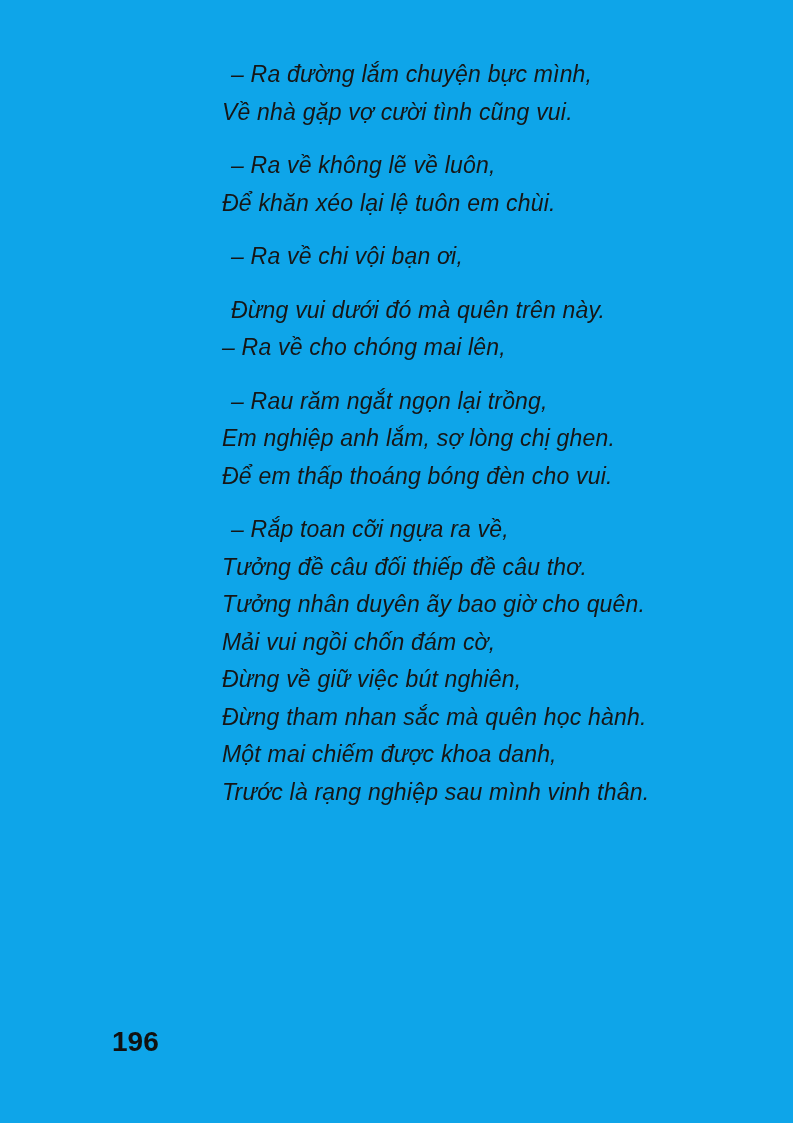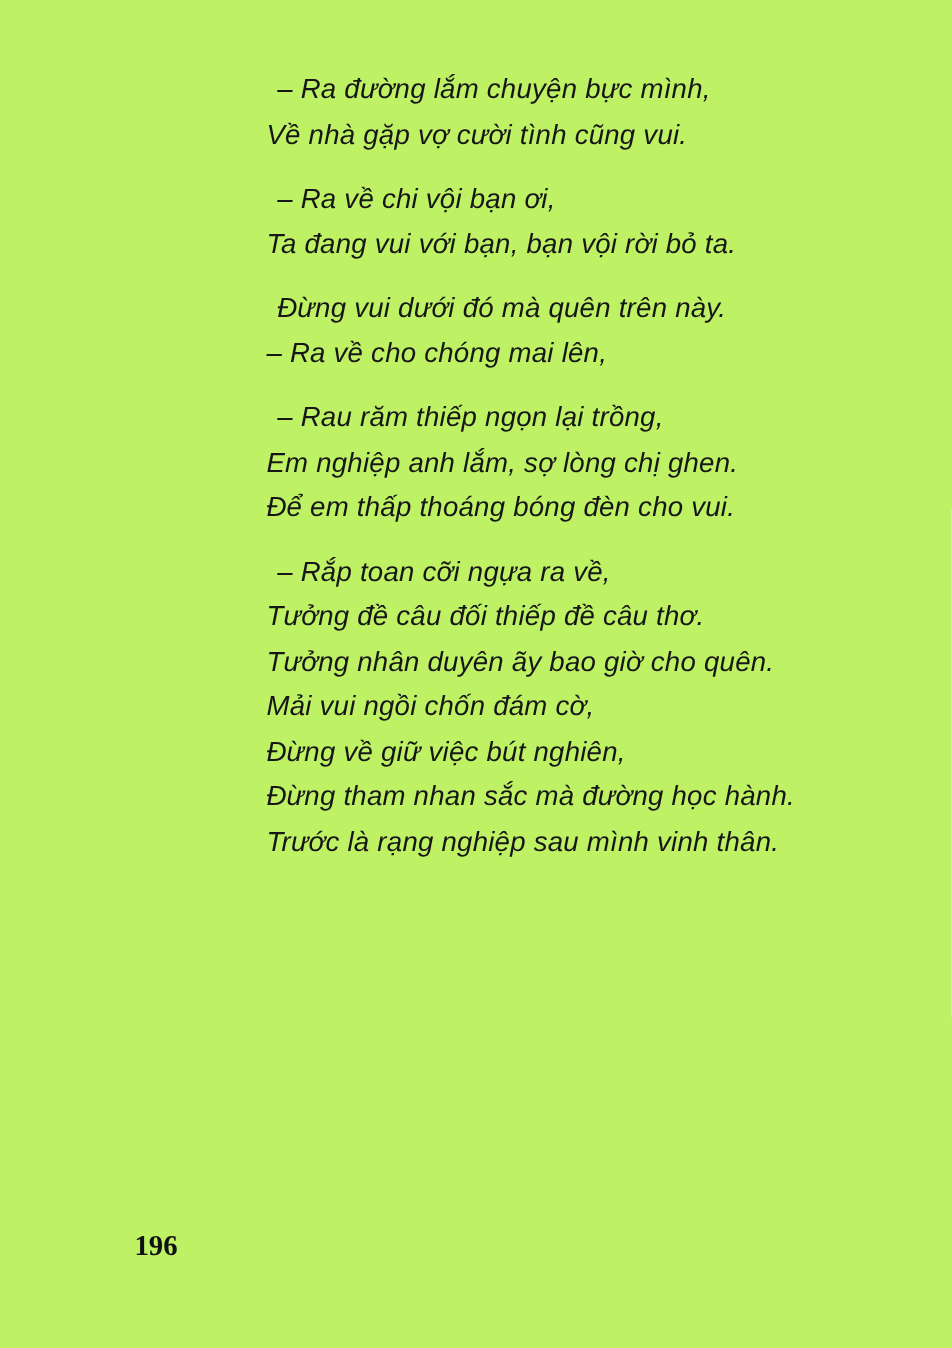--- a/index.html
+++ b/index.html
@@ -9,21 +9,21 @@
   body {
     width: 793px;
     height: 1123px;
     background: #ffffff;
     position: relative;
     overflow: hidden;
   }
   .page {
     position: absolute;
     inset: 0;
-    background: #bef264;
+    background: #0ea5e9;
   }
   .poem {
     position: absolute;
     left: 222px;
     top: 56px;
     width: 500px;
     font-family: "Liberation Sans", "DejaVu Sans", sans-serif;
     font-style: italic;
     font-size: 23px;
     line-height: 37.5px;
@@ -36,63 +36,67 @@
   .line {
     white-space: nowrap;
   }
   .stanza .line:first-child {
     padding-left: 9px; 
   }
   .page-number {
     position: absolute;
     left: 112px;
     top: 1026px;
-    font-family: Liberation Serif, serif;
+    font-family: Liberation Sans, sans-serif;
     font-weight: bold;
-    font-size: 24px;
+    font-size: 28px;
     color: #111111;
   }
 </style>
 </head>
 <body>
 
 <div class="page">
 
   <div class="poem">
 
     <div class="stanza">
       <div class="line">– Ra đường lắm chuyện bực mình,</div>
       <div class="line">Về nhà gặp vợ cười tình cũng vui.</div>
     </div>
 
 
+    <div class="stanza">
+      <div class="line">– Ra về không lẽ về luôn,</div>
+      <div class="line">Để khăn xéo lại lệ tuôn em chùi.</div>
+    </div>
 
     <div class="stanza">
       <div class="line">– Ra về chi vội bạn ơi,</div>
-      <div class="line">Ta đang vui với bạn, bạn vội rời bỏ ta.</div>
     </div>
 
     <div class="stanza">
       <div class="line">Đừng vui dưới đó mà quên trên này.</div>
       <div class="line">– Ra về cho chóng mai lên,</div>
     </div>
 
     <div class="stanza">
-      <div class="line">– Rau răm thiếp ngọn lại trồng,</div>
+      <div class="line">– Rau răm ngắt ngọn lại trồng,</div>
       <div class="line">Em nghiệp anh lắm, sợ lòng chị ghen.</div>
       <div class="line">Để em thấp thoáng bóng đèn cho vui.</div>
     </div>
 
     <div class="stanza">
       <div class="line">– Rắp toan cỡi ngựa ra về,</div>
       <div class="line">Tưởng đề câu đối thiếp đề câu thơ.</div>
       <div class="line">Tưởng nhân duyên ãy bao giờ cho quên.</div>
       <div class="line">Mải vui ngồi chốn đám cờ,</div>
       <div class="line">Đừng về giữ việc bút nghiên,</div>
-      <div class="line">Đừng tham nhan sắc mà đường học hành.</div>
+      <div class="line">Đừng tham nhan sắc mà quên học hành.</div>
+      <div class="line">Một mai chiếm được khoa danh,</div>
       <div class="line">Trước là rạng nghiệp sau mình vinh thân.</div>
     </div>
 
   </div>
 
   <div class="page-number">196</div>
 
 </div>
 
 </body></html>

